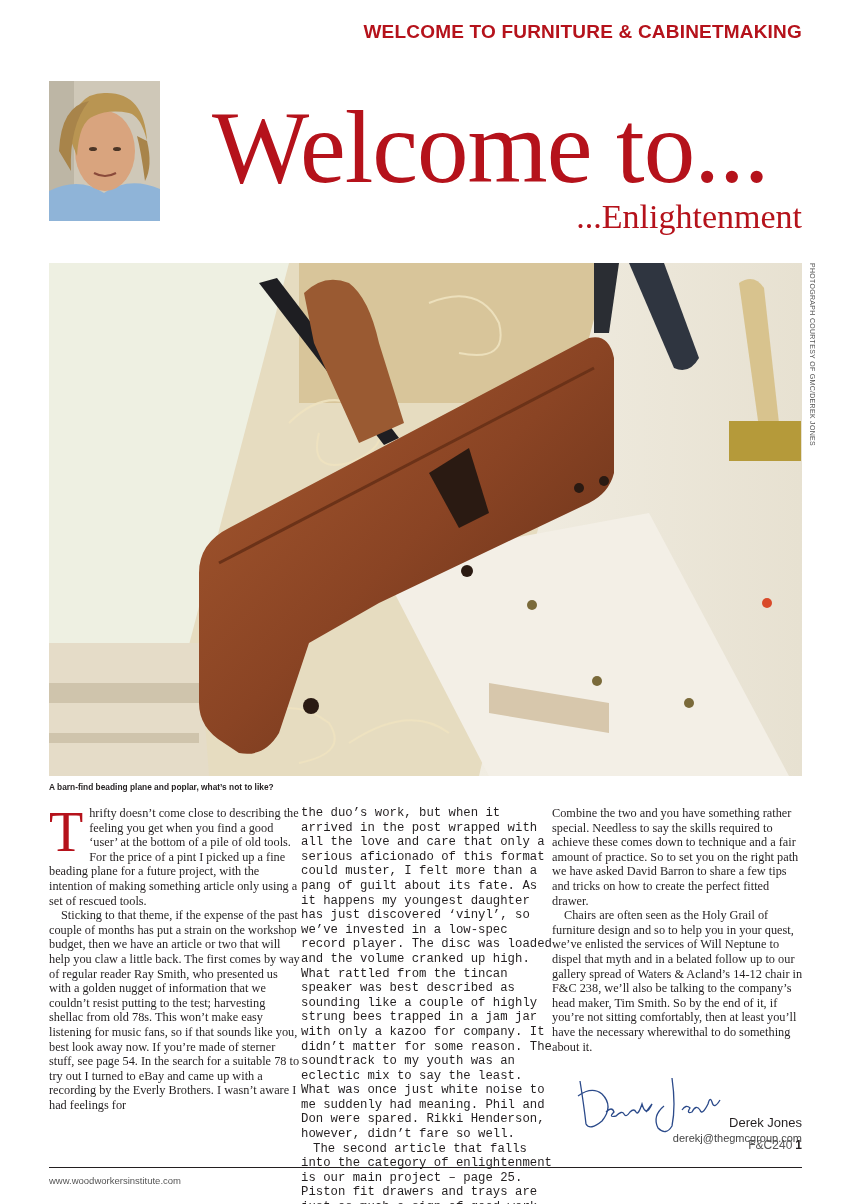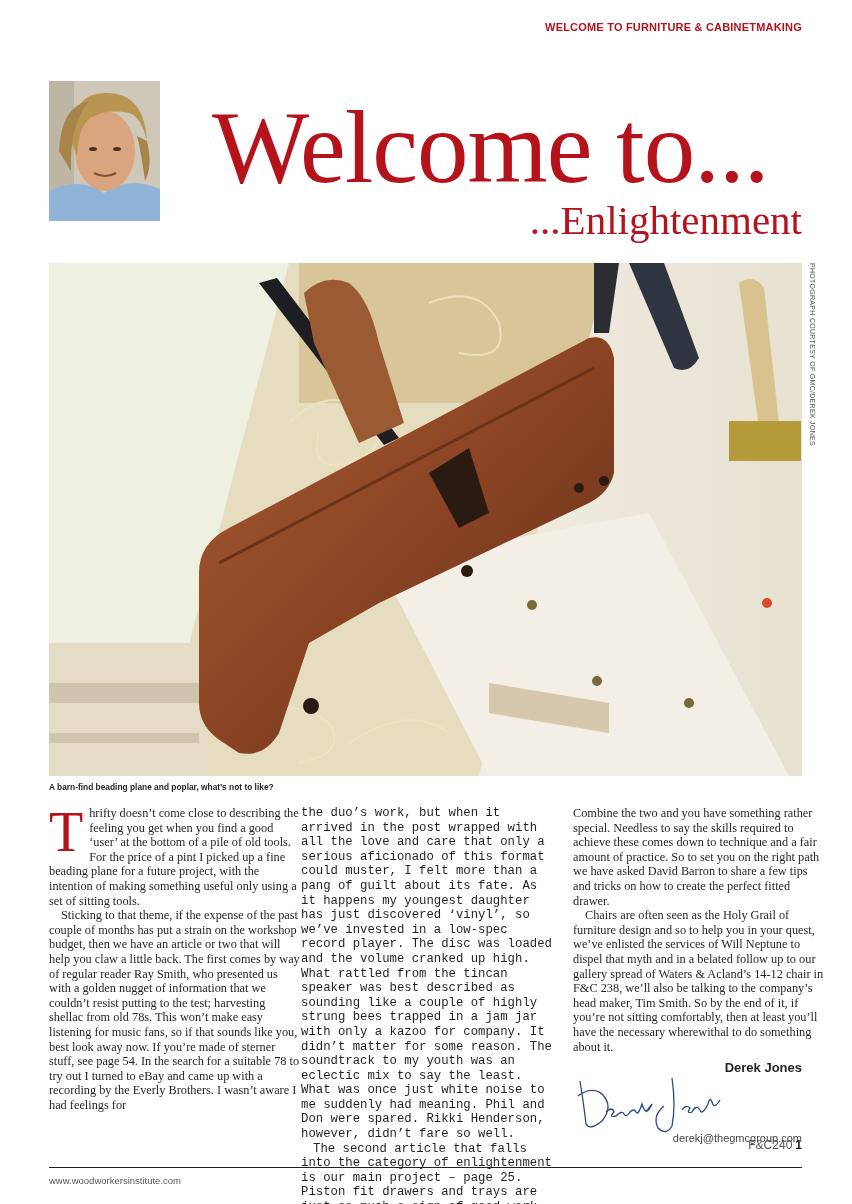--- a/index.html
+++ b/index.html
@@ -1,33 +1,33 @@
 <!DOCTYPE html>
 <html><head>
 <meta charset="utf-8">
 <style>
   html, body { margin:0; padding:0; background:#ffffff; }
   body { width:852px; height:1204px; position:relative; overflow:hidden; font-family:"Liberation Serif", serif; color:#231f20; }
-  .section-header { position:absolute; right:50px; top:21px; font-family:"Liberation Sans", sans-serif; font-weight:bold; font-size:11px; color:#b5121b; letter-spacing:0.2px; }
+  .section-header { position:absolute; right:50px; top:21px; font-family:"Liberation Sans", sans-serif; font-weight:bold; font-size:19px; color:#b5121b; letter-spacing:0.2px; }
   .portrait { position:absolute; left:49px; top:81px; width:111px; height:140px; overflow:hidden; background:#d9d4c8; }
   .title { position:absolute; left:172px; top:96px; font-family:"Liberation Serif", serif; font-size:103px; line-height:1; color:#b5121b; letter-spacing:-1px; white-space:nowrap;margin-left:40px; }
-  .subtitle { position:absolute; right:50px; top:200px; font-family:"Liberation Serif", serif; font-size:41px; line-height:1; color:#b5121b; white-space:nowrap; }
+  .subtitle { position:absolute; right:50px; top:200px; font-family:"Liberation Serif", serif; font-size:34px; line-height:1; color:#b5121b; white-space:nowrap; }
   .photo { position:absolute; left:49px; top:263px; width:753px; height:513px; overflow:hidden; background:#e9e4d6; }
   .photo-credit { position:absolute; left:806px; top:263px; width:10px; height:180px; }
   .photo-credit span { position:absolute; left:0; top:0; transform-origin:0 0; transform:translate(10px,0) rotate(90deg); white-space:nowrap; font-family:"Liberation Sans", sans-serif; font-size:7px; color:#555; letter-spacing:0.3px; }
   .caption { position:absolute; left:49px; top:781px; font-family:"Liberation Sans", sans-serif; font-weight:bold; font-size:9.5px; color:#231f20; transform:scaleX(0.88); transform-origin:0 0; white-space:nowrap; }
   .col { position:absolute; top:806px; width:252px; font-size:12.3px; line-height:14.6px; color:#231f20; }
   .col p { margin:0; }
   .col p + p { text-indent:12px; }
   .col1 { left:49px; }
   .col2 { left:301px;font-family:Liberation Mono, monospace; }
-  .col3 { left:573px; }
+  .col3 { left:552px; }
   .dropcap { float:left; font-size:56px; line-height:44px; color:#b5121b; margin:4px 6px 0 0; font-family:"Liberation Serif", serif; }
   .signature { position:absolute; left:572px; top:1076px; width:170px; height:60px; }
-  .sig-name { position:absolute; right:50px; top:1060px; font-family:"Liberation Sans", sans-serif; font-weight:bold; font-size:13px; color:#231f20; }
+  .sig-name { position:absolute; right:50px; top:1115px; font-family:"Liberation Sans", sans-serif; font-weight:normal; font-size:13px; color:#231f20; }
   .sig-email { position:absolute; right:50px; top:1132px; font-family:"Liberation Sans", sans-serif; font-size:11px; color:#444; }
   .footer-rule { position:absolute; left:49px; right:50px; top:1167px; height:1px; background:#231f20; }
   .footer-url { position:absolute; left:49px; top:1175px; font-family:"Liberation Sans", sans-serif; font-size:9.5px; color:#555; }
   .footer-issue { position:absolute; right:50px; top:1138px; font-family:Liberation Sans, sans-serif; font-size:12px; color:#555; }
   .footer-issue b { color:#231f20; margin-left:3px; }
 </style>
 </head>
 <body>
 
 <div class="section-header">WELCOME TO FURNITURE &amp; CABINETMAKING</div>
@@ -98,21 +98,21 @@
   </svg>
 </div>
 
 <div class="photo-credit">
   <span>PHOTOGRAPH COURTESY OF GMC/DEREK JONES</span>
 </div>
 
 <div class="caption">A barn-find beading plane and poplar, what’s not to like?</div>
 
 <div class="col col1">
-  <p><span class="dropcap">T</span><span>hrifty doesn’t come close to describing the feeling you get when you find a good ‘user’ at the bottom of a pile of old tools. For the price of a pint I picked up a fine beading plane for a future project, with the intention of making something useful only using a set of sitting tools.</span></p>
+  <p><span class="dropcap">T</span><span>hrifty doesn’t come close to describing the feeling you get when you find a good ‘user’ at the bottom of a pile of old tools. For the price of a pint I picked up a fine beading plane for a future project, with the intention of making something article only using a set of rescued tools.</span></p>
   <p>Sticking to that theme, if the expense of the past couple of months has put a strain on the workshop budget, then we have an article or two that will help you claw a little back. The first comes by way of regular reader Ray Smith, who presented us with a golden nugget of information that we couldn’t resist putting to the test; harvesting shellac from old 78s. This won’t make easy listening for music fans, so if that sounds like you, best look away now. If you’re made of sterner stuff, see page 54. In the search for a suitable 78 to try out I turned to eBay and came up with a recording by the Everly Brothers. I wasn’t aware I had feelings for</p>
 </div>
 
 <div class="col col2">
   <p style="text-indent:0">the duo’s work, but when it arrived in the post wrapped with all the love and care that only a serious aficionado of this format could muster, I felt more than a pang of guilt about its fate. As it happens my youngest daughter has just discovered ‘vinyl’, so we’ve invested in a low-spec record player. The disc was loaded and the volume cranked up high. What rattled from the tincan speaker was best described as sounding like a couple of highly strung bees trapped in a jam jar with only a kazoo for company. It didn’t matter for some reason. The soundtrack to my youth was an eclectic mix to say the least. What was once just white noise to me suddenly had meaning. Phil and Don were spared. Rikki Henderson, however, didn’t fare so well.</p>
   <p>The second article that falls into the category of enlightenment is our main project – page 25. Piston fit drawers and trays are just as much a sign of good work as a neat row of exquisitely cut dovetails.</p>
 </div>
 
 <div class="col col3">
   <p style="text-indent:0">Combine the two and you have something rather special. Needless to say the skills required to achieve these comes down to technique and a fair amount of practice. So to set you on the right path we have asked David Barron to share a few tips and tricks on how to create the perfect fitted drawer.</p>

